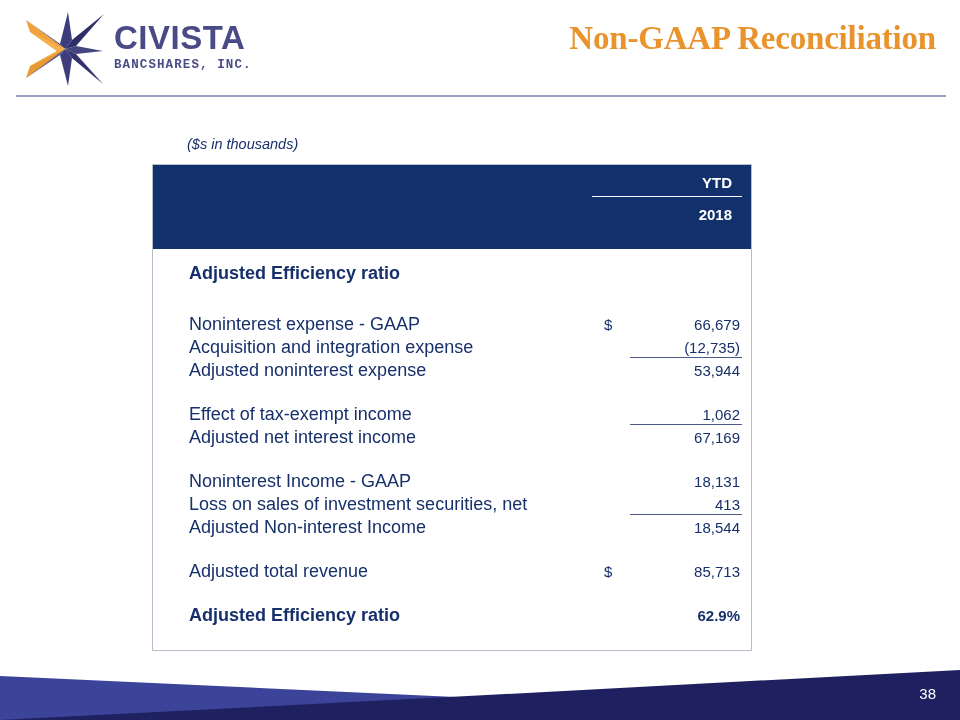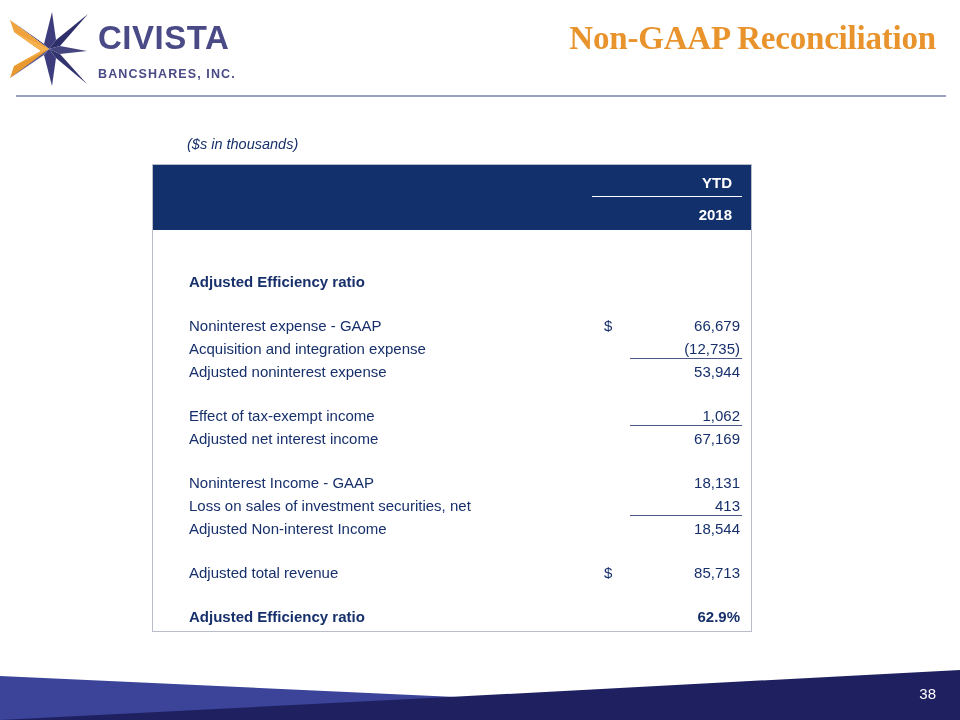--- a/index.html
+++ b/index.html
@@ -17,21 +17,21 @@
   }
 
   
   .slide-header {
     position: absolute;
     left: 0; top: 0;
     width: 960px; height: 92px;
   }
   .logo-block {
     position: absolute;
-    left: 4px; top: 6px;
+    left: 20px; top: 6px;
     width: 260px; height: 80px;
   }
   .logo-mark {
     position: absolute;
     left: 4px; top: 4px;
     width: 82px; height: 78px;
   }
   .logo-wordmark {
     position: absolute;
     left: 94px; top: 14px;
@@ -44,22 +44,22 @@
     letter-spacing: 0.5px;
     line-height: 36px;
     font-family: "Liberation Sans", sans-serif;
   }
   .logo-sub {
     font-size: 12.5px;
     font-weight: bold;
     color: #4a4a86;
     letter-spacing: 1.1px;
     line-height: 16px;
-    margin-top: 10px;
-    font-family: Liberation Sans, sans-serif;
+    margin-top: 1px;
+    font-family: Liberation Mono, monospace;
   }
   .slide-title {
     position: absolute;
     right: 24px; top: 20px;
     font-size: 33px;
     font-weight: bold;
     color: #e8932c;
     letter-spacing: -0.2px;
     white-space: nowrap;
     font-family: Liberation Serif, serif;
@@ -83,21 +83,21 @@
   .fin-table {
     position: absolute;
     left: 152px; top: 164px;
     width: 600px;
     border: 1px solid #b9bcc9;
     background: #ffffff;
     box-sizing: border-box;
   }
   .fin-head {
     background: #12306b;
-    height: 65px;
+    height: 84px;
     position: relative;
   }
   .head-col {
     position: absolute;
     right: 9px; top: 8px;
     width: 150px;
     text-align: right;
   }
   .head-ytd {
     color: #ffffff;
@@ -127,25 +127,24 @@
   }
   .row {
     display: flex;
     align-items: baseline;
     height: 23px;
     padding: 0 9px 0 36px;
     box-sizing: border-box;
   }
   .row-label {
     flex: 1 1 auto;
-    font-size: 15px;
+    font-size: 18px;
     color: #17306b;
     white-space: nowrap;
     font-family: "Liberation Sans", sans-serif;
-    margin-top: 29px;
   }
   .row.bold .row-label,
   .row.bold .row-val,
   .row.bold .row-cur {
     font-weight: bold;
   }
   .row-cur {
     width: 26px;
     flex: 0 0 26px;
     font-size: 15px;

